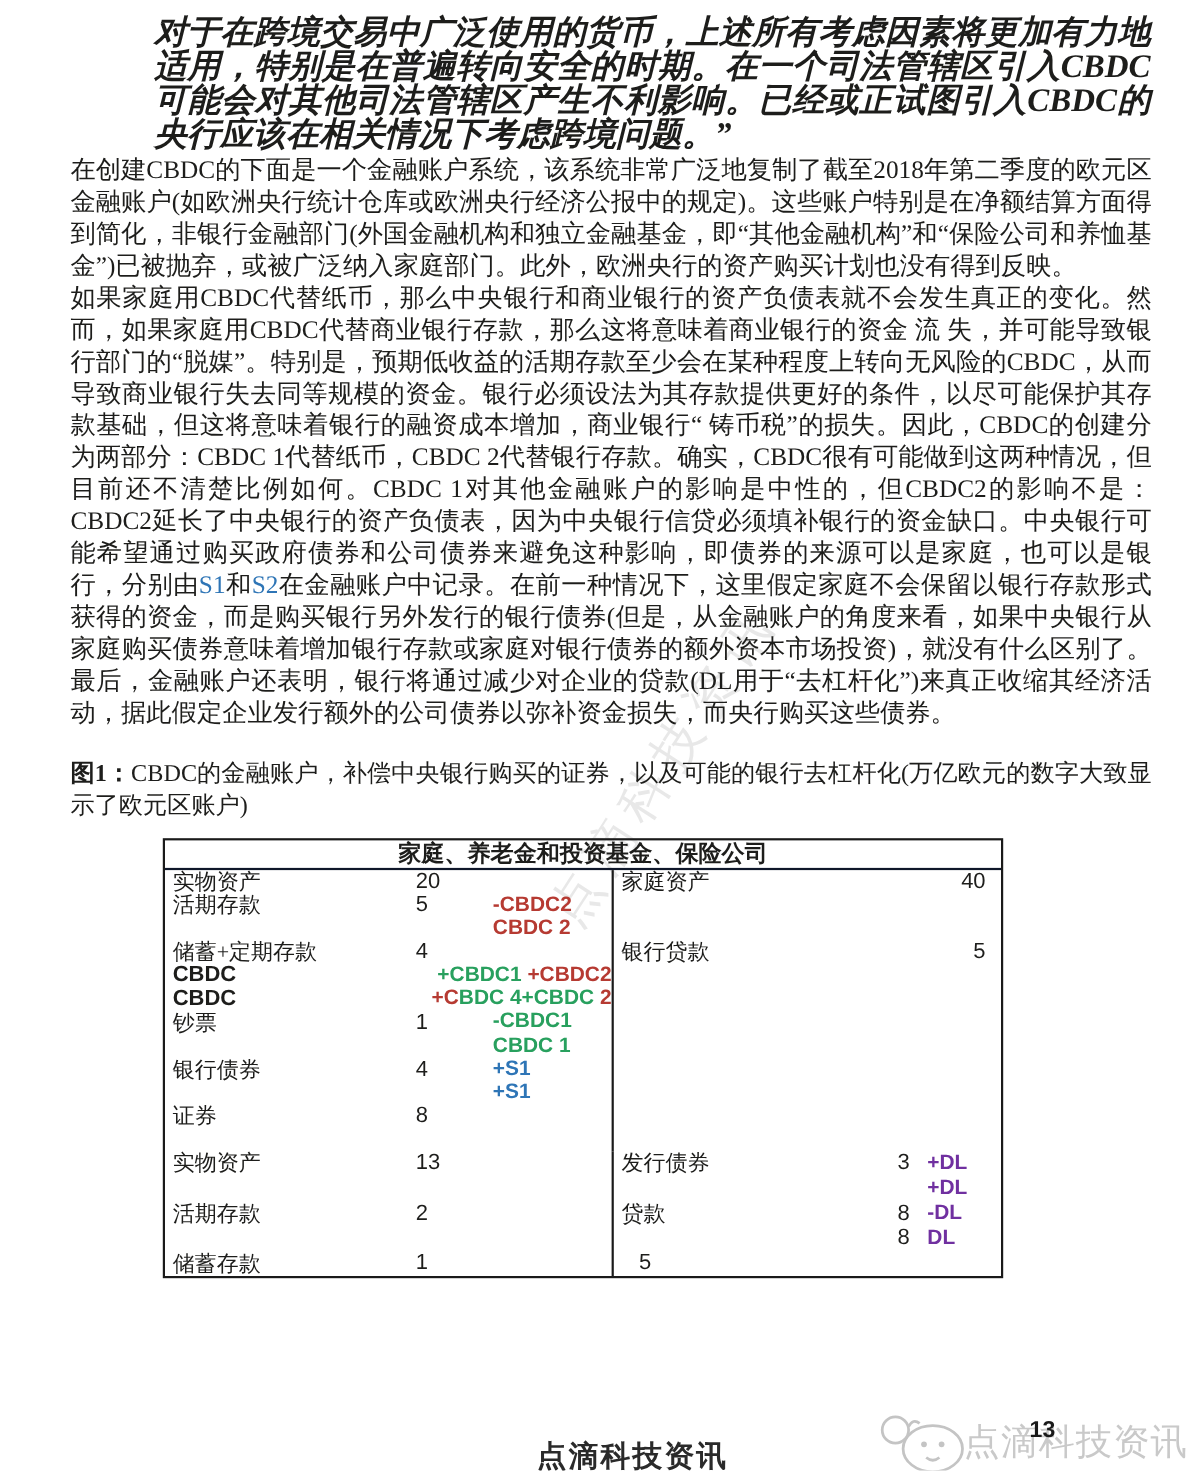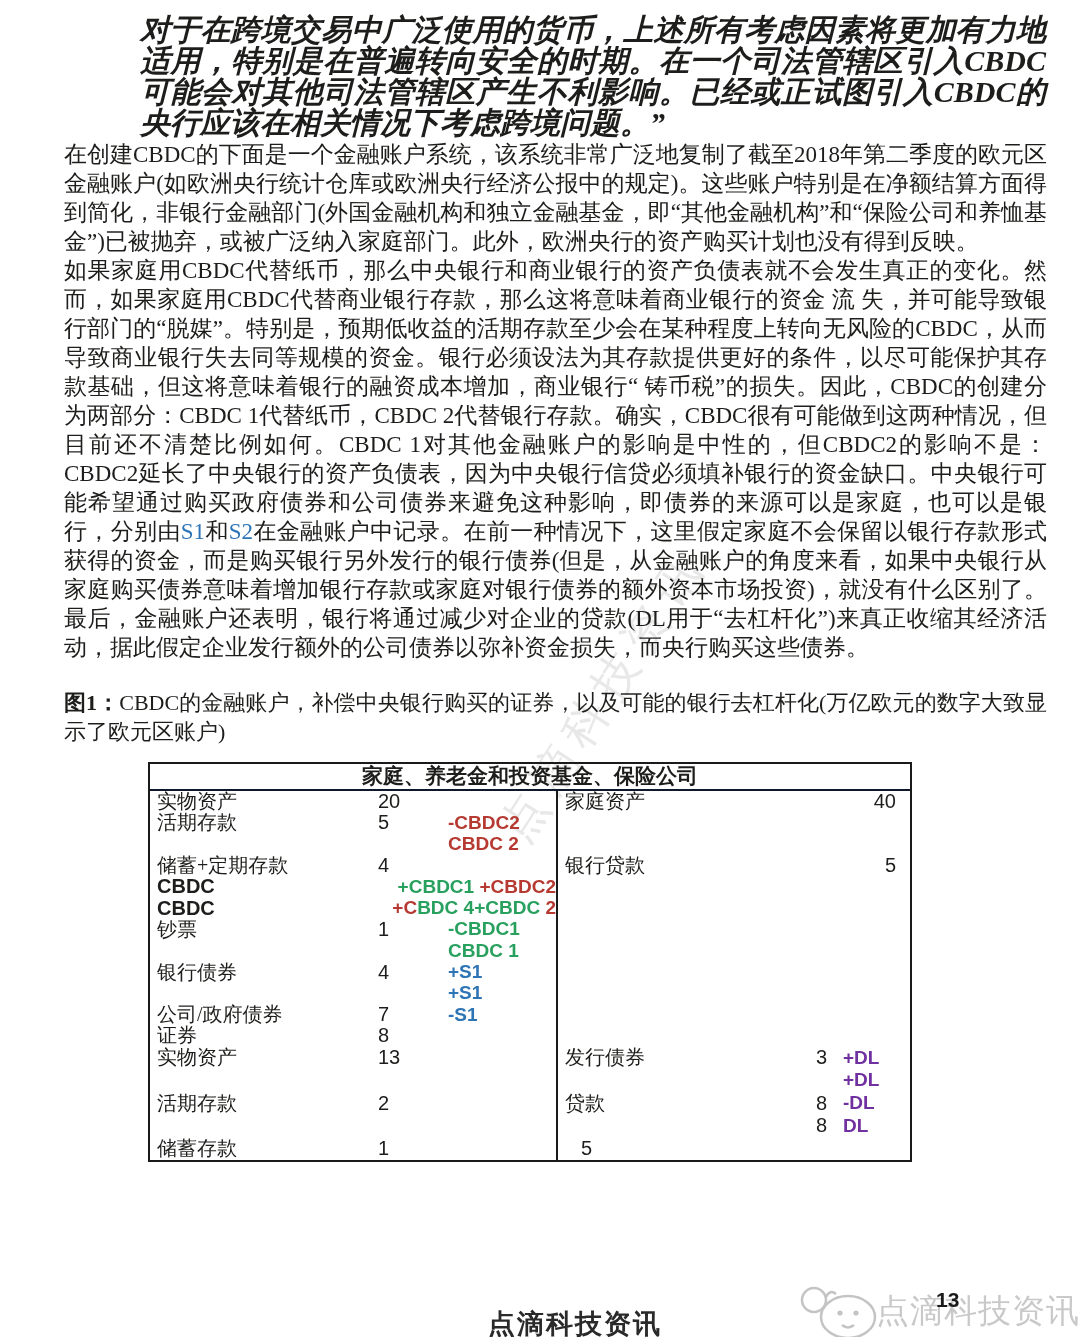--- a/index.html
+++ b/index.html
@@ -127,25 +127,20 @@
               <span class="val">4</span>
               <span class="ann"><span style="color: rgb(46, 117, 182);">+S1</span></span>
             </div>
 
             <div class="trow">
               <span class="lbl"></span>
               <span class="val"></span>
               <span class="ann"><span style="color: rgb(46, 117, 182);">+S1</span></span>
             </div>
 
-            <div class="trow">
-              <span class="lbl">公司/政府债券</span>
-              <span class="val">7</span>
-              <span class="ann"><span style="color: rgb(46, 117, 182);">-S1</span></span>
-            </div>
 
             <div class="trow">
               <span class="lbl">证券</span>
               <span class="val">8</span>
               <span class="ann"></span>
             </div>
           </div>
         <div class="half right right-a">
 
             <div class="trow">

